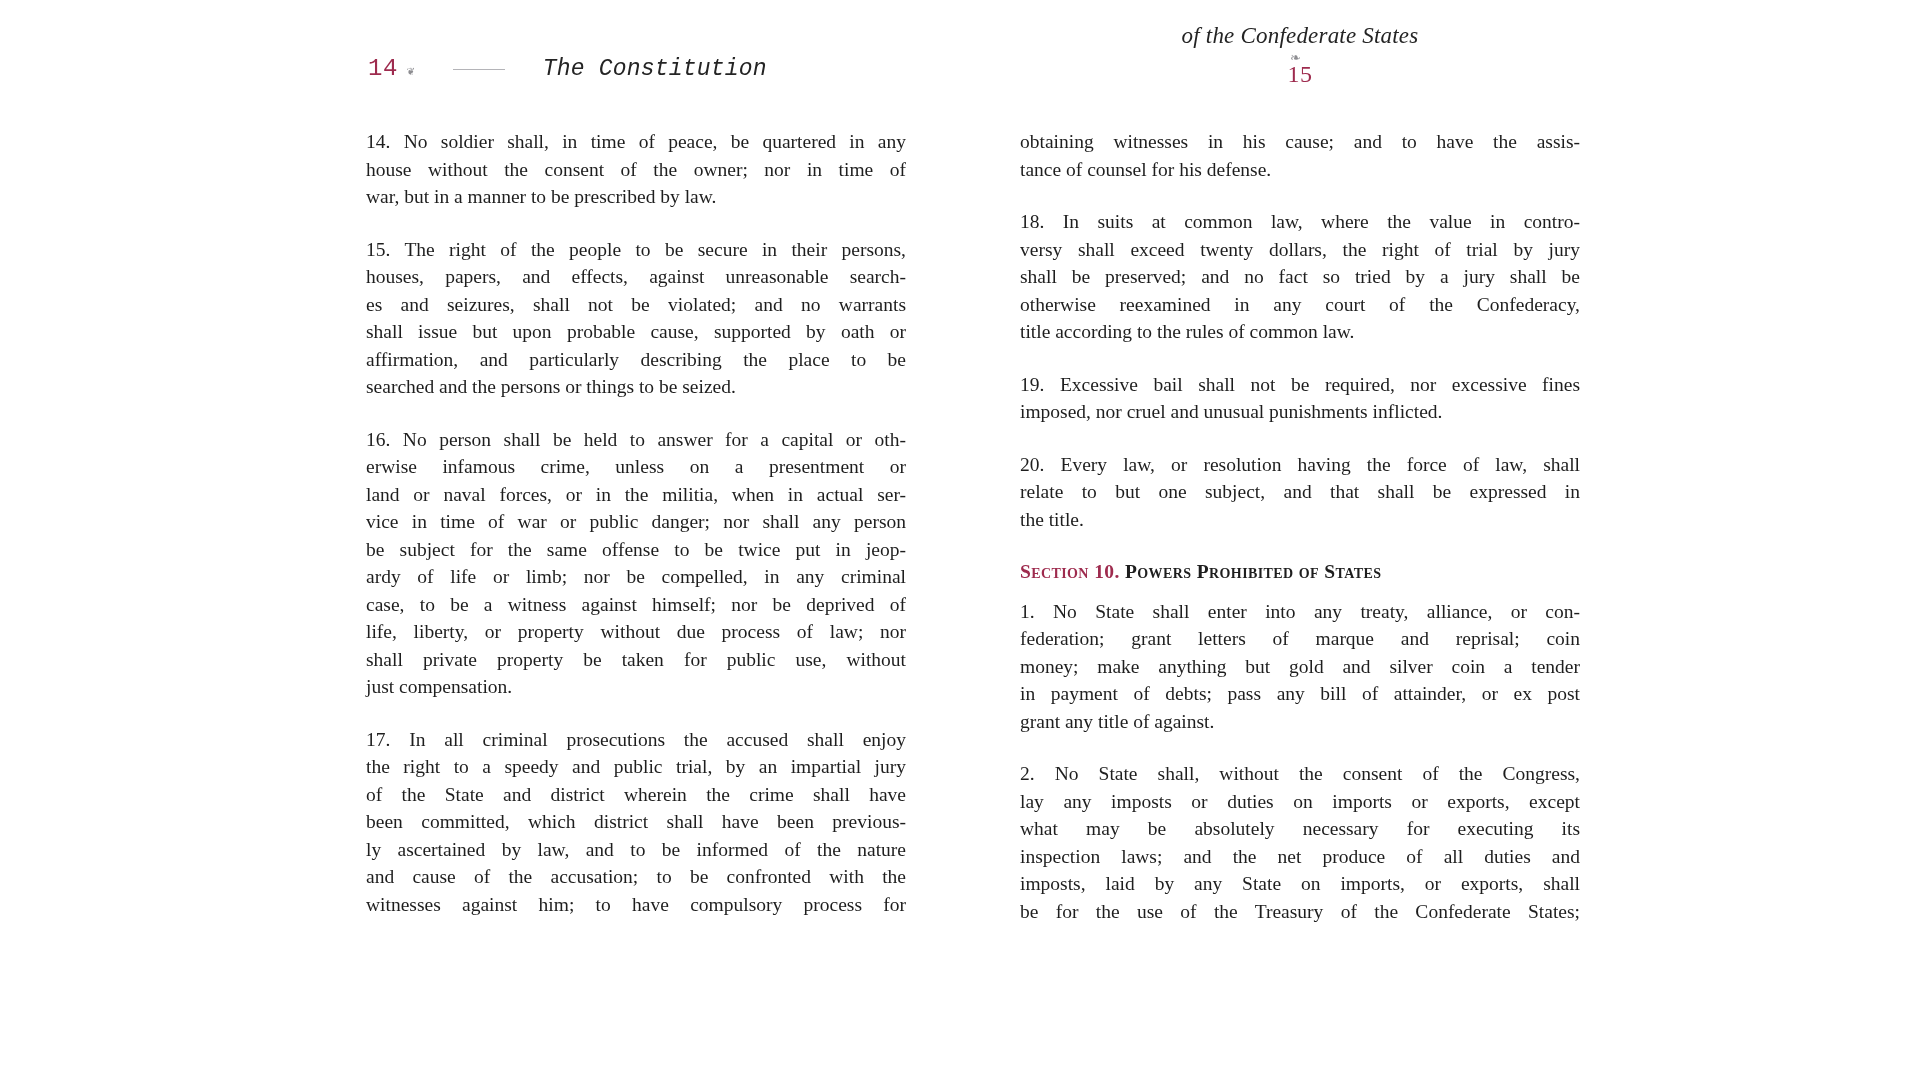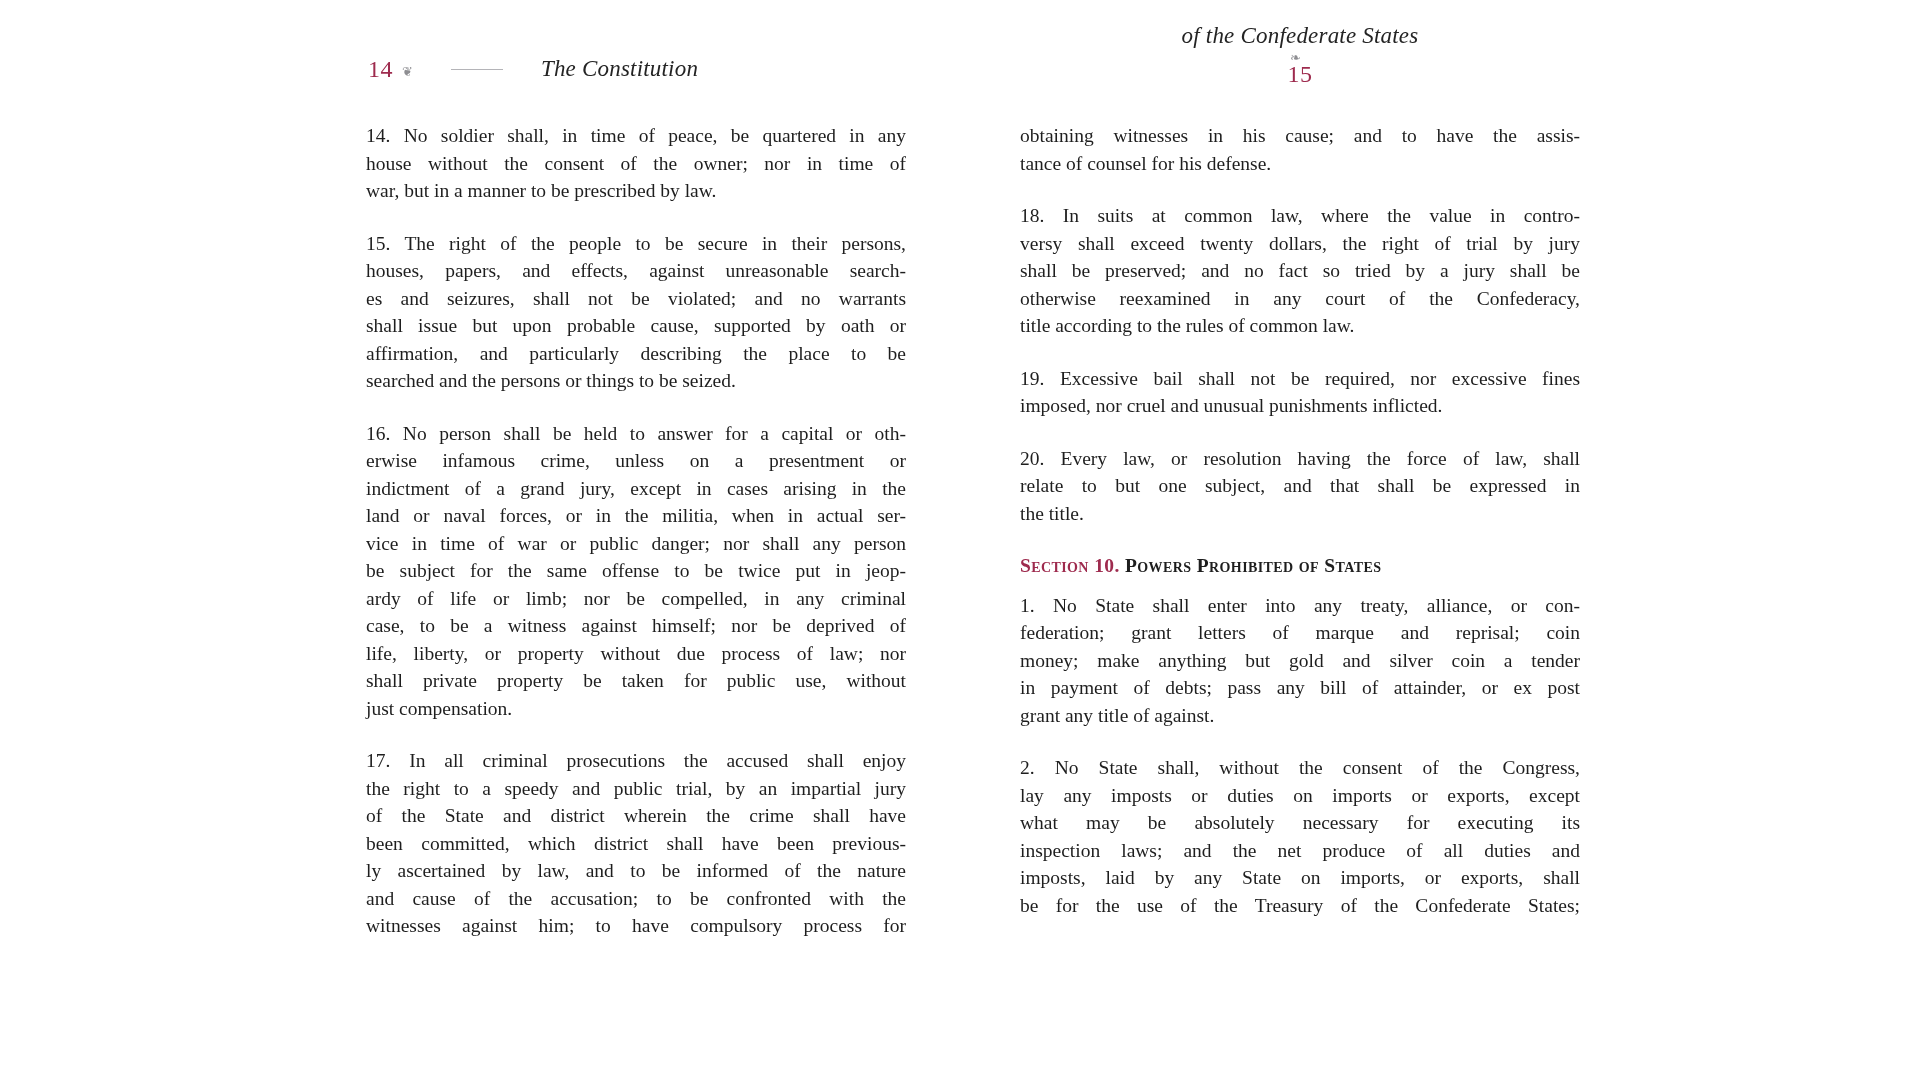--- a/index.html
+++ b/index.html
@@ -28,20 +28,21 @@
     position: absolute;
     top: 52px;
     height: 34px;
     display: flex;
     align-items: center;
     font-size: 21px;
   }
   .running-head.verso {
     left: 368px;
     width: 540px;
+    font-family: Liberation Mono, monospace;
   }
   .running-head.recto {
     left: 1020px;
     width: 560px;
     justify-content: flex-end;
     flex-direction: column;
   }
 
   .folio {
     color: #9e2b4e;
@@ -79,21 +80,21 @@
   
   .column {
     position: absolute;
     top: 118px;
     width: 540px;
   }
   .column.left  { left: 366px; }
   .column.right { left: 1020px; width: 560px; }
 
   .para {
-    margin: 4px 0 25px 0;
+    margin: 10px 0 25px 0;
     font-size: 19.5px;
     line-height: 27.5px;
     color: #1e1e1e;
     text-align: justify;
   }
   .para:last-child { margin-bottom: 0; }
 
   
   .ln {
     display: block;
@@ -151,21 +152,20 @@
       <span class="ln">houses, papers, and effects, against unreasonable search-</span>
       <span class="ln">es and seizures, shall not be violated; and no warrants</span>
       <span class="ln">shall issue but upon probable cause, supported by oath or</span>
       <span class="ln">affirmation, and particularly describing the place to be</span>
       <span class="ln last">searched and the persons or things to be seized.</span>
     </p>
 
     <p class="para">
       <span class="ln">16. No person shall be held to answer for a capital or oth-</span>
       <span class="ln">erwise infamous crime, unless on a presentment or</span>
-      <span class="ln">indictment of a grand jury, except in cases arising in the</span>
       <span class="ln">land or naval forces, or in the militia, when in actual ser-</span>
       <span class="ln">vice in time of war or public danger; nor shall any person</span>
       <span class="ln">be subject for the same offense to be twice put in jeop-</span>
       <span class="ln">ardy of life or limb; nor be compelled, in any criminal</span>
       <span class="ln">case, to be a witness against himself; nor be deprived of</span>
       <span class="ln">life, liberty, or property without due process of law; nor</span>
       <span class="ln">shall private property be taken for public use, without</span>
       <span class="ln last">just compensation.</span>
     </p>
 

